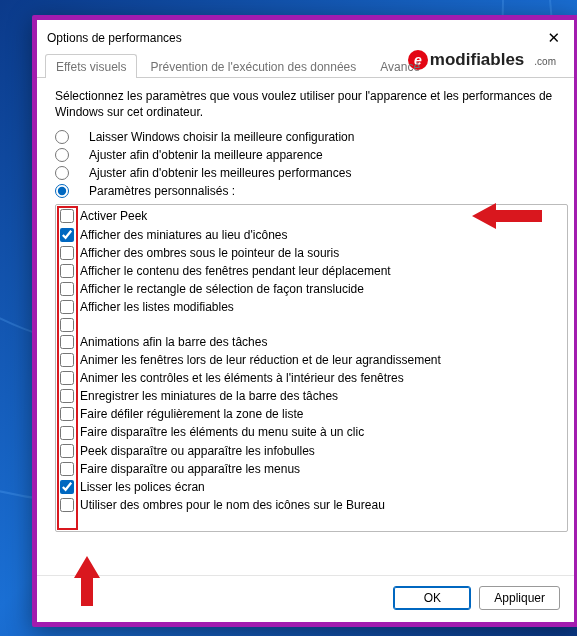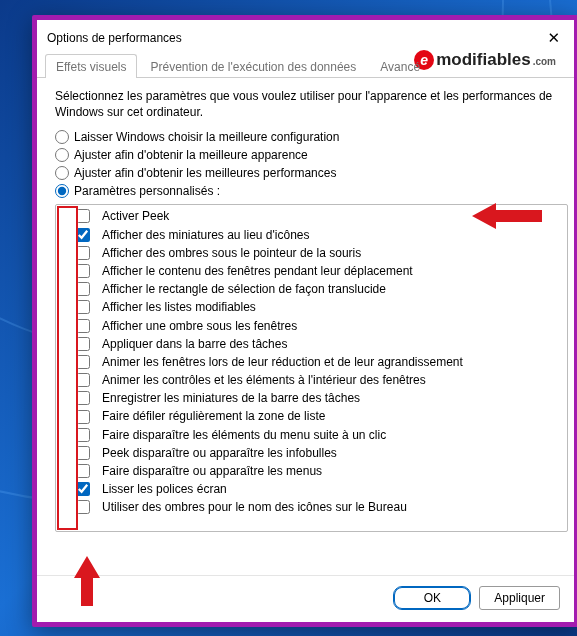--- a/index.html
+++ b/index.html
@@ -60,21 +60,21 @@
     align-items: center;
     justify-content: center;
     width: 20px; height: 20px;
     border-radius: 50%;
     background: #e30613;
     color: #fff;
     font-size: 14px;
     margin-right: 2px;
     font-style: italic;
   }
-  .watermark .dotcom { font-size: 10px; color: #555; font-weight: 700; margin-left: 2px; }
+  .watermark .dotcom { font-size: 10px; color: #555; font-weight: 400; margin-left: 10px; }
 
   .tabs {
     display: flex;
     align-items: flex-end;
     padding: 0 8px;
     border-bottom: 1px solid #ccc;
     gap: 2px;
   }
   .tab {
     padding: 5px 10px 4px 10px;
@@ -93,42 +93,42 @@
   }
 
   .content {
     flex: 1;
     padding: 10px 6px 8px 18px;
     overflow: hidden;
     position: relative;
   }
   .intro { line-height: 1.35; margin-bottom: 10px; }
 
-  .radio-row { display: flex; align-items: center; gap: 5px; margin: 4px 0; }
+  .radio-row { display: flex; align-items: center; gap: 20px; margin: 4px 0; }
   .radio-row input[type=radio] { accent-color: #0067c0; width: 14px; height: 14px; }
 
   .options-frame {
     margin-top: 6px;
     border: 1px solid #bbb;
     border-radius: 2px;
     padding: 2px 4px 2px 4px;
     position: relative;
     height: 328px;
     overflow: auto;
   }
   .highlight-col {
     position: absolute;
     left: 1px; top: 1px;
     width: 21px;
     height: calc(100% - 2px);
     border: 2px solid #d9171e;
     pointer-events: none;
     z-index: 2;
   }
-  .opt-row { display: flex; align-items: center; gap: 12px; line-height: 1.35; padding: 1px 0; margin-left: 16px; }
+  .opt-row { display: flex; align-items: center; gap: 6px; line-height: 1.35; padding: 1px 0; }
   .opt-row input[type=checkbox] { accent-color: #0067c0; width: 14px; height: 14px; }
 
   .arrow-right {
     position: absolute;
     left: 435px;
     top: 181px;
     width: 70px;
     height: 30px;
     pointer-events: none;
   }
@@ -150,21 +150,21 @@
   }
   .btn {
     min-width: 78px;
     padding: 4px 14px;
     background: #fff;
     border: 1px solid #999;
     border-radius: 3px;
     font-size: 12px;
     cursor: pointer;
   }
-  .btn.default { border-color: #0067c0; box-shadow: 0 0 0 1px #0067c0 inset; border-radius: 9px; }
+  .btn.default { border-color: #0067c0; box-shadow: 0 0 0 1px #0067c0 inset; }
 </style>
 </head>
 <body>
 
 <div class="bg-shapes"></div>
 
 <div class="dialog">
 
   <div class="title-row">
     <span class="title">Options de performances</span>
@@ -227,25 +227,24 @@
         <label class="opt-row">
           <input type="checkbox" style="">
           <span>Afficher le rectangle de sélection de façon translucide</span>
         </label>
         <label class="opt-row">
           <input type="checkbox" style="">
           <span>Afficher les listes modifiables</span>
         </label>
         <label class="opt-row">
           <input type="checkbox" style="">
-          <span>Afficher une ombre sous les fenêtres</span>
-        </label>
-        <label class="opt-row">
-          <input type="checkbox" style="">
-          <span>Appliquer dans la barre des tâches</span>
+        </label>
+        <label class="opt-row">
+          <input type="checkbox" style="">
+          <span>Animations afin la barre des tâches</span>
         </label>
         <label class="opt-row">
           <input type="checkbox" style="">
           <span>Animer les fenêtres lors de leur réduction et de leur agrandissement</span>
         </label>
         <label class="opt-row">
           <input type="checkbox" style="">
           <span>Animer les contrôles et les éléments à l'intérieur des fenêtres</span>
         </label>
         <label class="opt-row">

